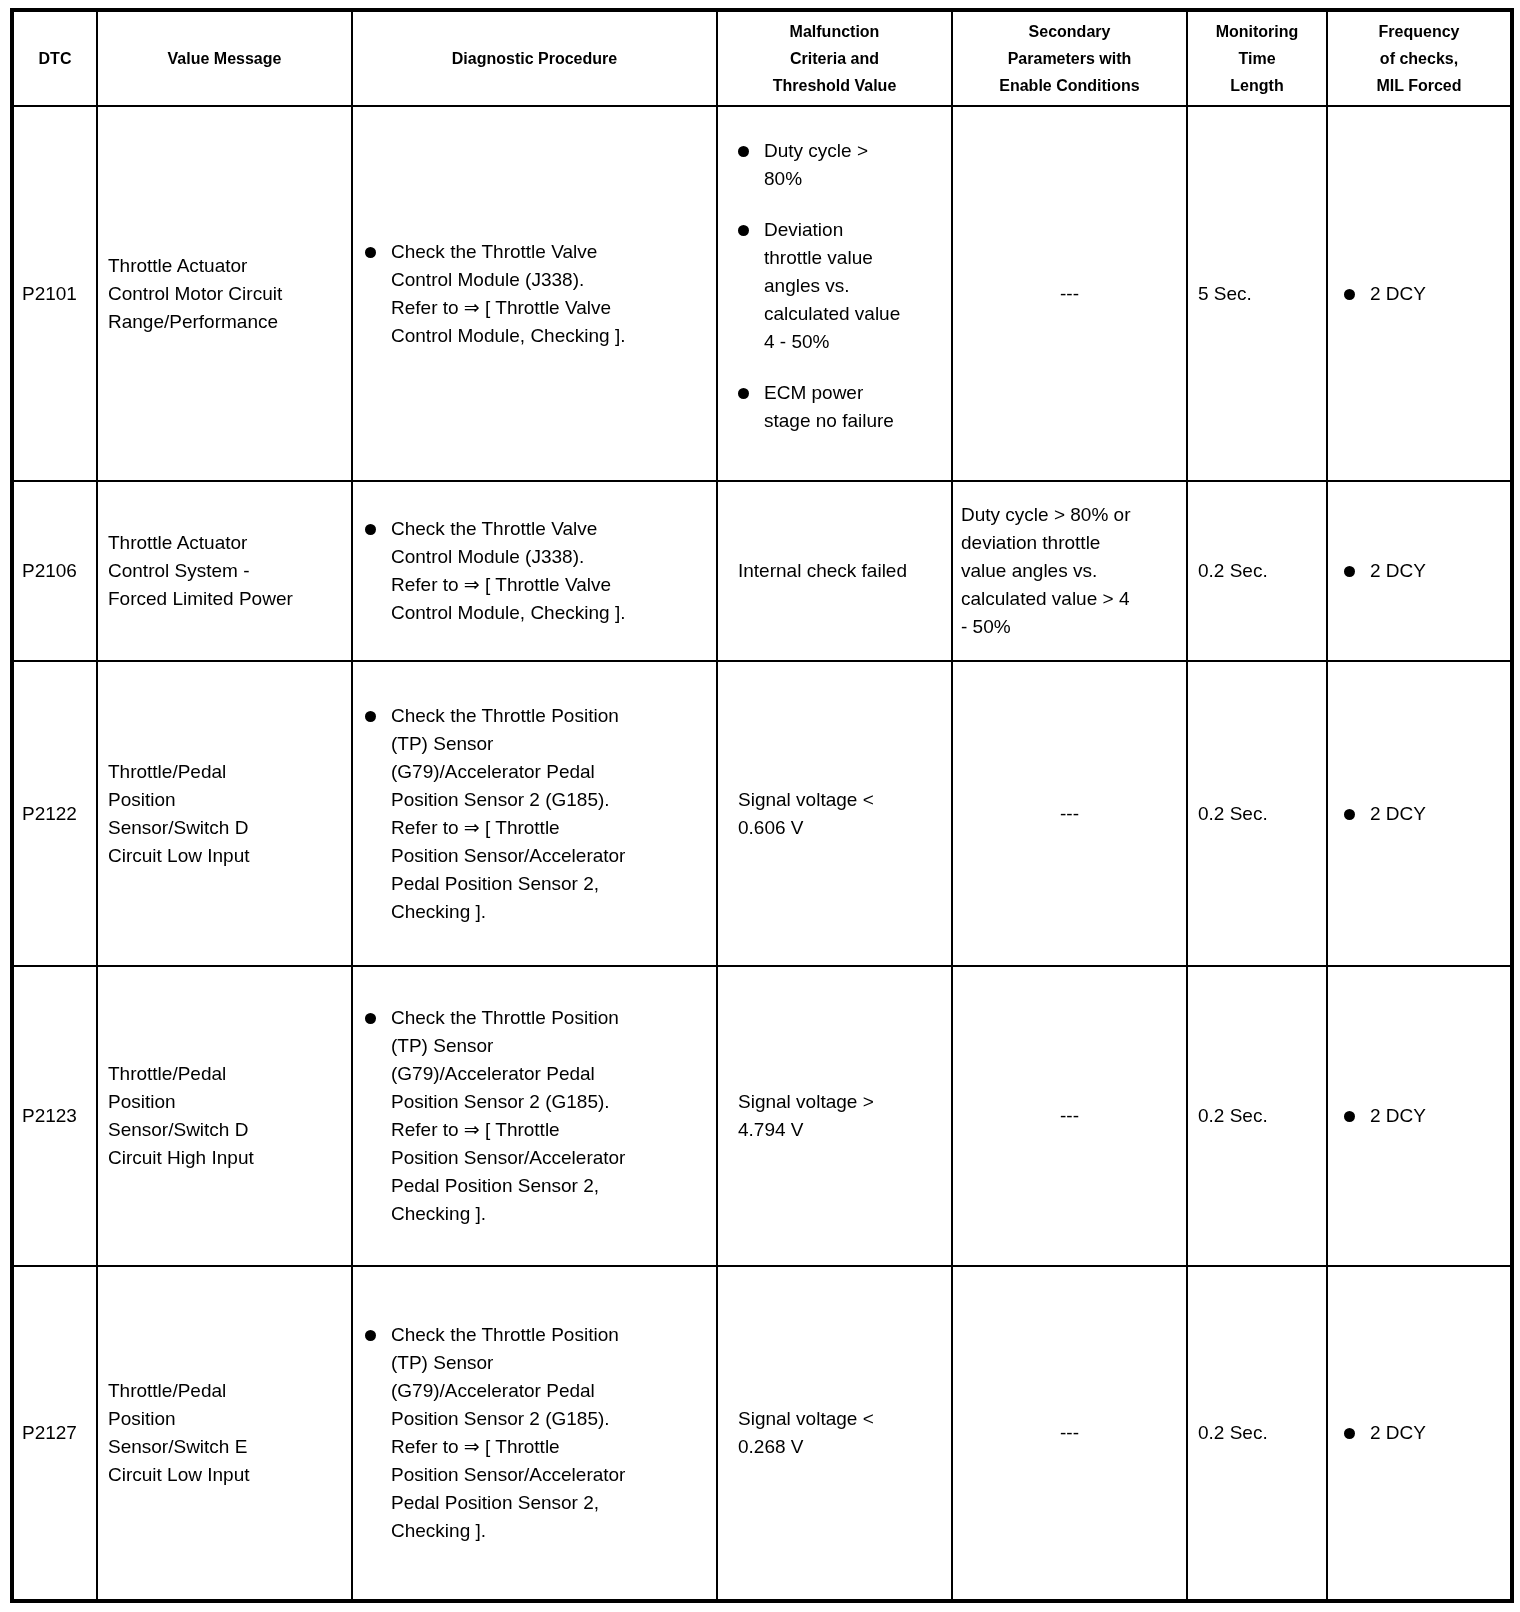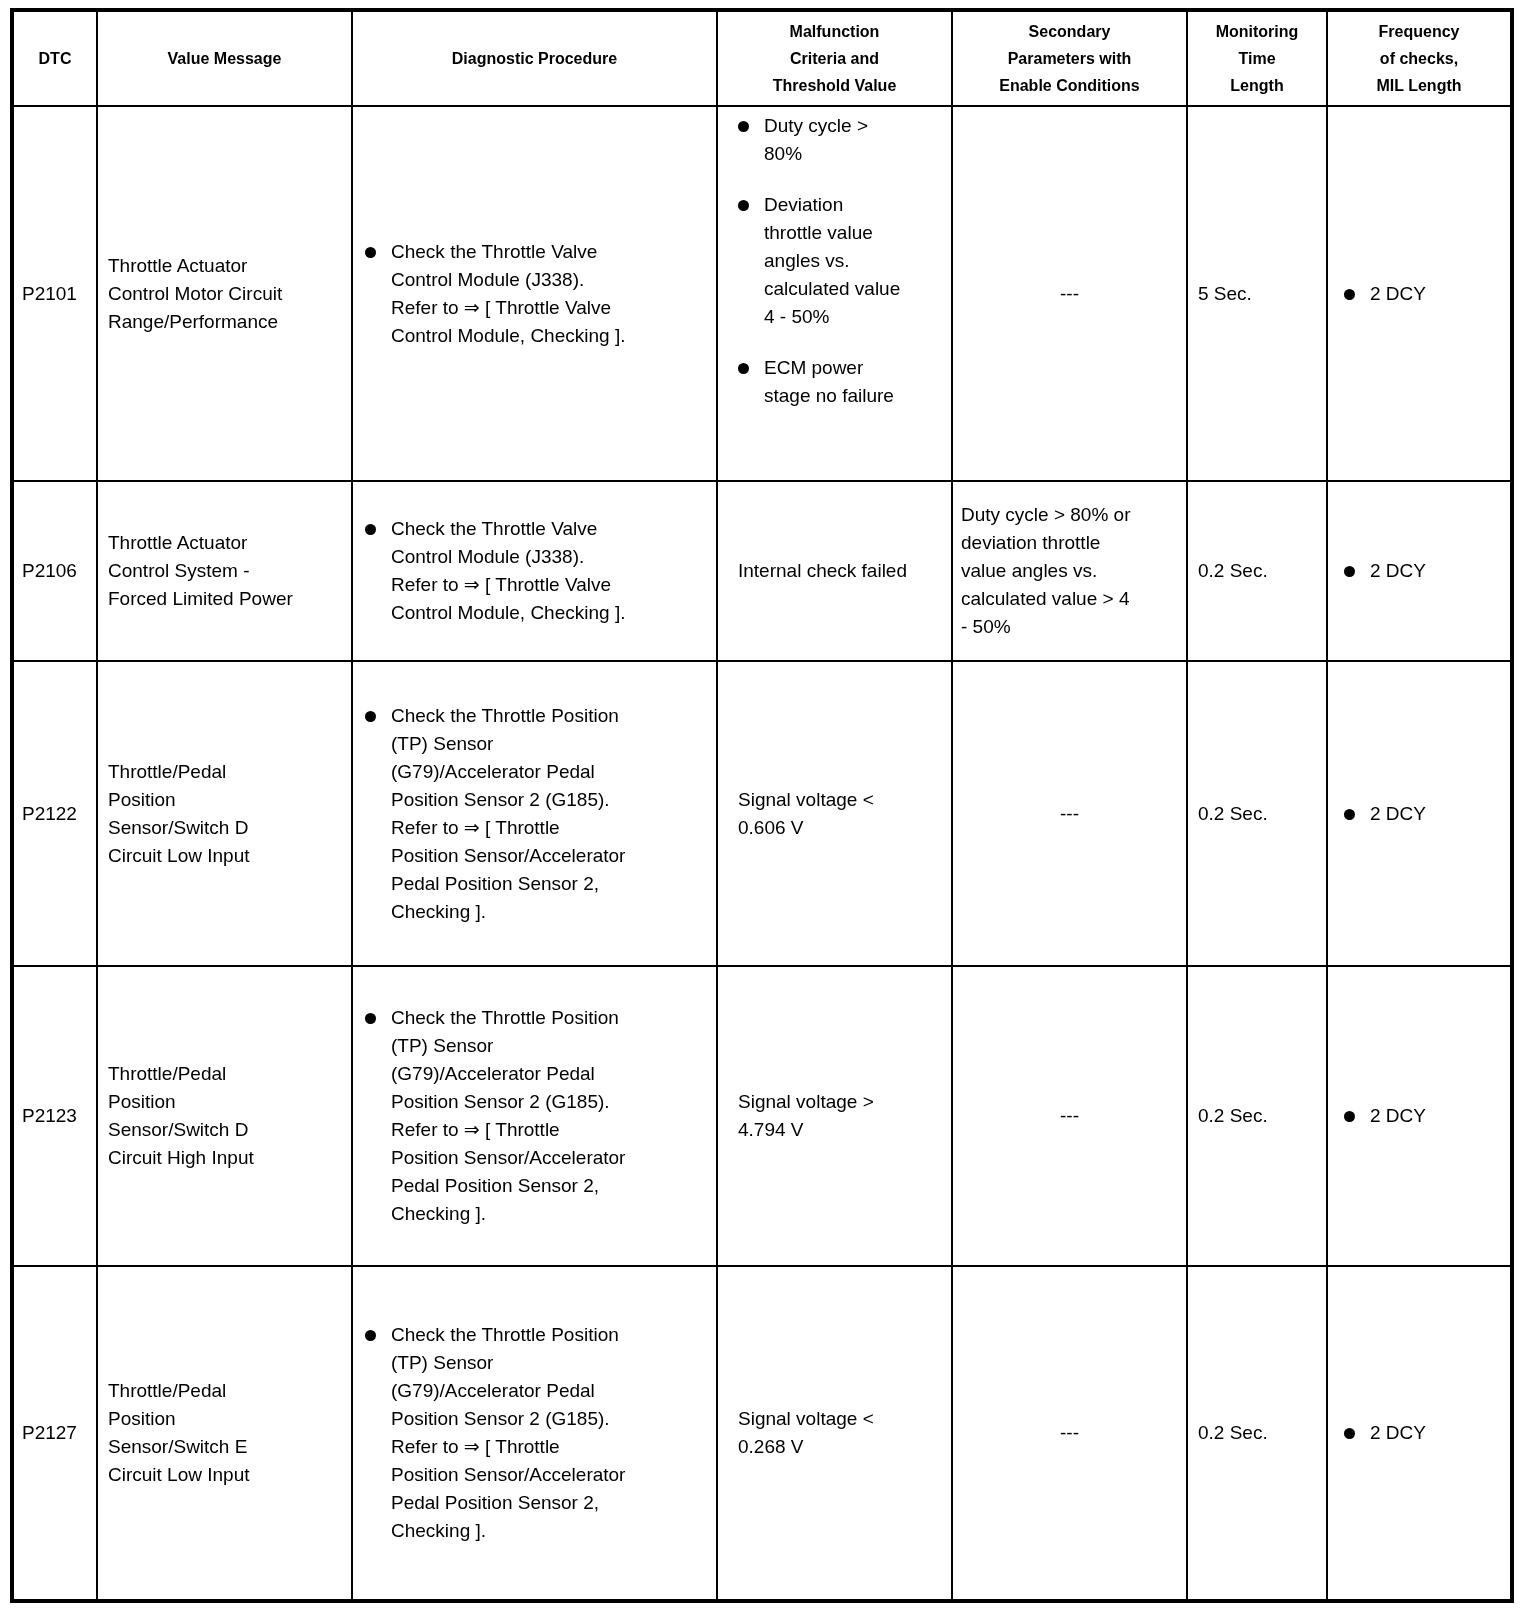--- a/index.html
+++ b/index.html
@@ -60,21 +60,21 @@
   .bullet {
     flex: none;
     width: 11px;
     height: 11px;
     border-radius: 50%;
     background: #000;
     margin-top: 9px;
   }
 
   td.cell-malf { padding-left: 20px; padding-right: 4px; }
-  td.cell-malf.top { vertical-align: top; padding-top: 5px; }
+  td.cell-malf.top { vertical-align: top; padding-top: 30px; }
   .bullet-list {
     display: flex;
     flex-direction: column;
     gap: 23px;
   }
 
   td.cell-sec { padding-left: 8px; padding-right: 8px; }
   td.cell-sec.dashes { text-align: center; }
 
   td.cell-mon { }
@@ -104,21 +104,21 @@
 Criteria and
 Threshold Value</th>
         <th>Secondary
 Parameters with
 Enable Conditions</th>
         <th>Monitoring
 Time
 Length</th>
         <th>Frequency
 of checks,
-MIL Length</th>
+MIL Forced</th>
       </tr>
     </thead>
     <tbody>
 
       <tr class="row-1">
         <td class="cell-dtc"><span class="txt">P2101</span></td>
         <td class="cell-err"><span class="txt">Throttle Actuator
 Control Motor Circuit
 Range/Performance</span></td>
         <td class="cell-proc">

